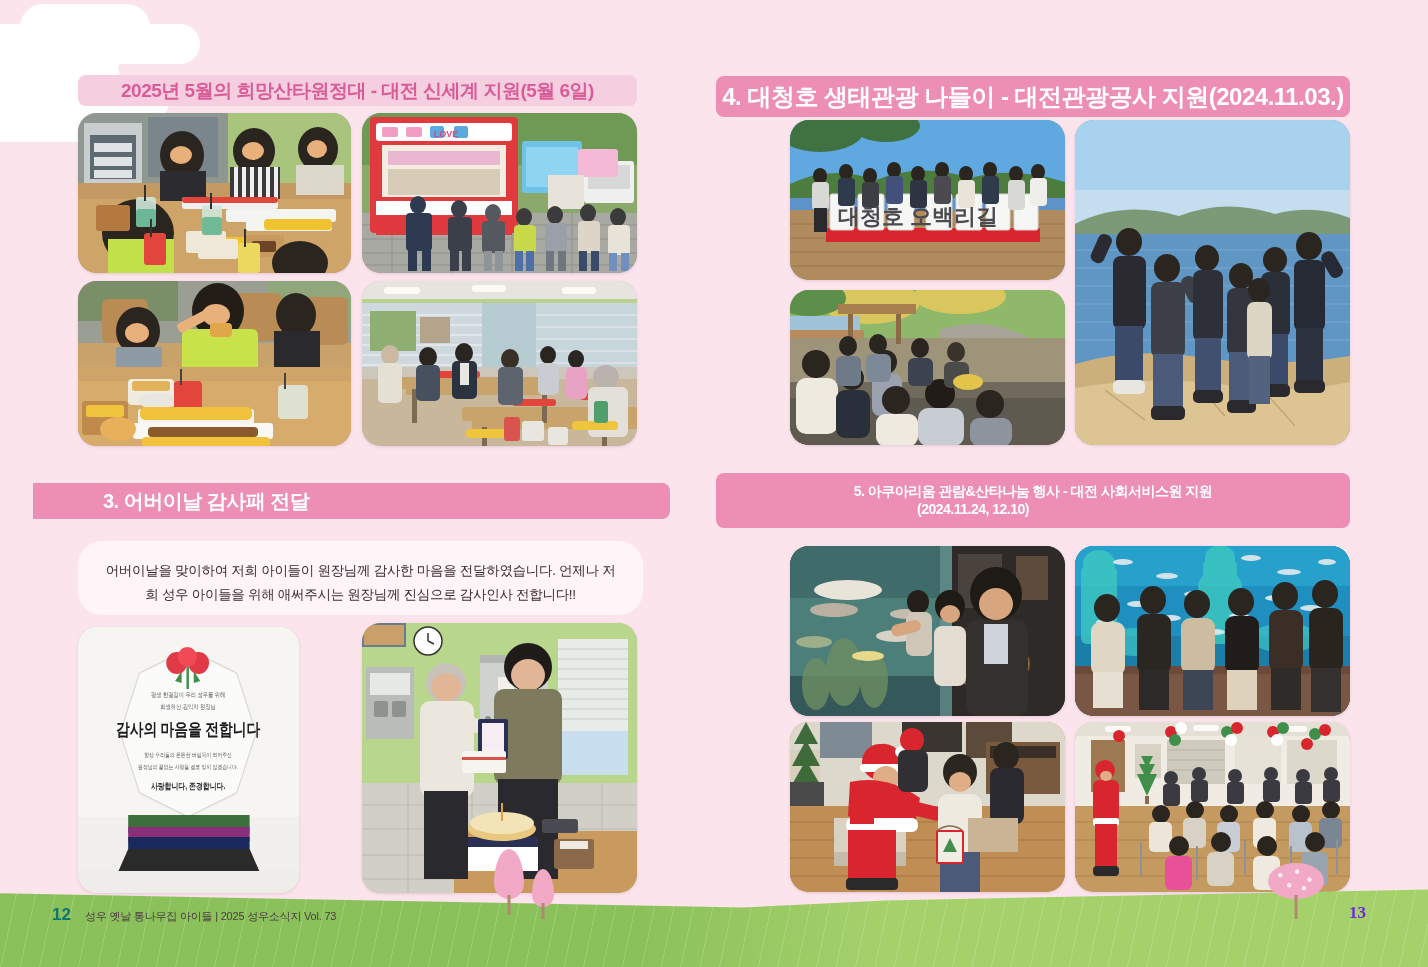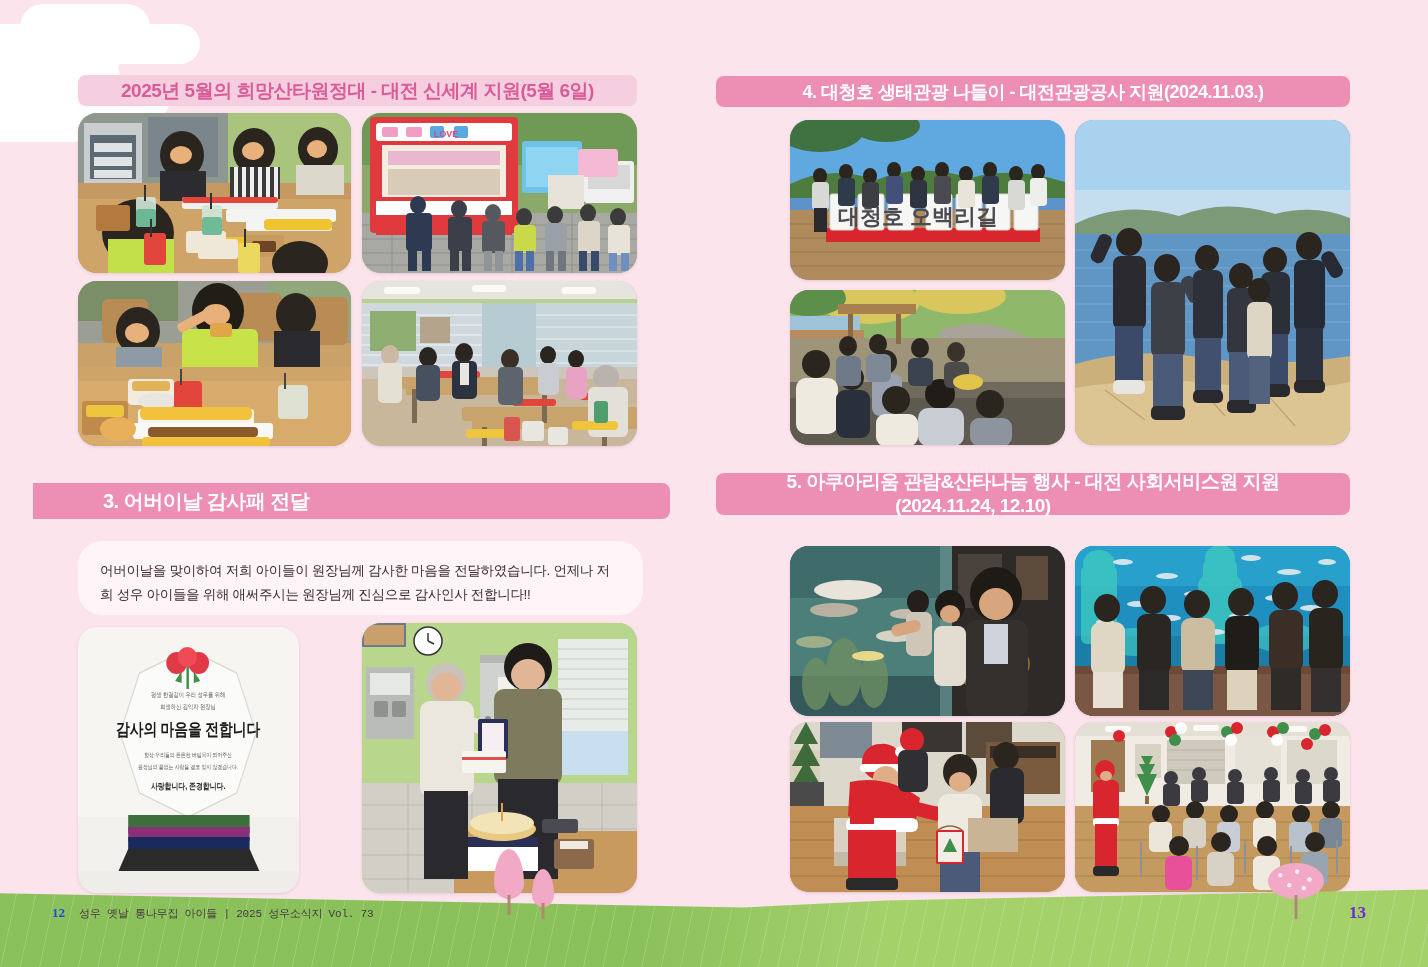--- a/index.html
+++ b/index.html
@@ -64,42 +64,42 @@
     font-weight:bold;letter-spacing:-0.5px;
   }
   .hdr.light{background:#F5CEDF;color:#D95C98;}
   .hdr.solid{background:#ED8FB5;color:#FFFFFF;}
   .hdr.center{justify-content:center;text-align:center;}
   .hdr.left{justify-content:flex-start;margin-left:33px;}
 
   #hdr-1{left:78px;top:75px;width:559px;height:31px;font-size:19px;}
   #hdr-3{left:0px;top:483px;width:637px;height:36px;font-size:20px;padding-left:70px;
          border-radius:0 8px 8px 0;}
-  #hdr-4{left:716px;top:76px;width:634px;height:31px;font-size:18px;}
-  #hdr-5{left:716px;top:473px;width:634px;height:42px;font-size:19px;line-height:1.25;
+  #hdr-4{left:716px;top:76px;width:634px;height:41px;font-size:24px;}
+  #hdr-5{left:716px;top:473px;width:634px;height:55px;font-size:14px;line-height:1.25;
          flex-direction:column;justify-content:center;align-items:center;}
   #hdr-5 .l2{align-self:center;margin-left:-120px;}
 
   
   .note{
     position:absolute;left:78px;top:541px;width:565px;height:74px;
     box-sizing:border-box;padding:18px 22px;
     background:#FFF4F8;border-radius:24px;
-    color:#3B2B33;font-size:13.5px;line-height:1.75;letter-spacing:-0.3px;
+    color:#3B2B33;font-size:13.5px;line-height:1.75;letter-spacing:-0.3px;text-align:center;
   }
 
   
   .ph{position:absolute;border-radius:19px;overflow:hidden;background:#cfd3d6;
       box-shadow:0 1px 3px rgba(120,70,95,0.18);}
   .ph svg{display:block;width:100%;height:100%;}
 
   
   .foot{position:absolute;left:52px;top:905px;display:flex;align-items:baseline;gap:14px;}
-  .foot .pg{font-family:Liberation Serif, serif;font-weight:bold;font-size:13px;color:#1d4ed8;}
-  .foot .ft{font-size:11px;color:#4A3A42;letter-spacing:-0.2px;font-family:Liberation Mono, monospace;}
+  .foot .pg{font-family:Liberation Sans, sans-serif;font-weight:bold;font-size:17px;color:#0f766e;}
+  .foot .ft{font-size:11px;color:#4A3A42;letter-spacing:-0.2px;}
   .pgnum-right{position:absolute;left:1349px;top:903px;
     font-family:"Liberation Serif","DejaVu Serif",serif;font-weight:bold;font-size:17px;color:#6d28d9;}
 </style>
 </head>
 <body>
 
 <div class="page">
 
   <div class="cloud cloud-a"></div>
   <div class="cloud cloud-b"></div>

